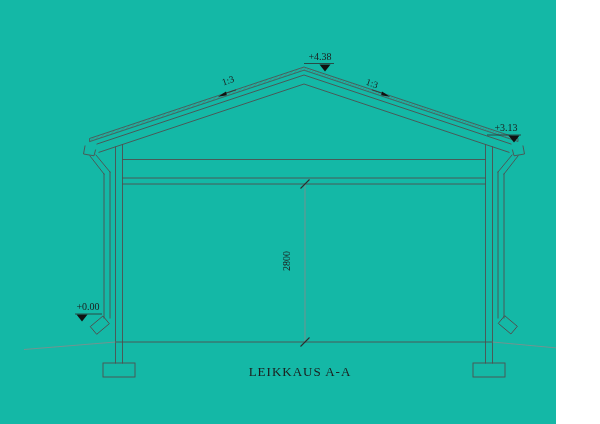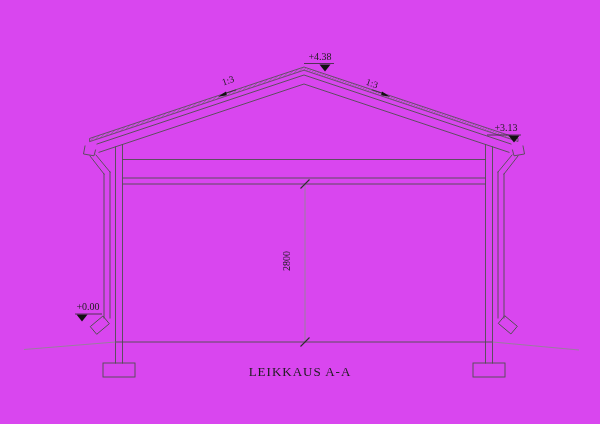--- a/index.html
+++ b/index.html
@@ -1,16 +1,16 @@
 <!DOCTYPE html>
 <html><head>
 <meta charset="utf-8">
 <style>
   html,body{margin:0;padding:0;background:#ffffff;}
-  .page{position:relative;width:600px;height:424px;background:#d946ef;overflow:hidden;}
+  .page{position:relative;width:556px;height:424px;background:#14b8a6;overflow:hidden;}
   svg{display:block;}
   svg text{
     font-family:"Liberation Serif","DejaVu Serif",serif;
     fill:#1c1c1c;
   }
   .lbl{font-size:10px;}
   .slope-lbl{font-size:9.5px;}
   .dim-lbl{font-size:10px;}
   .title-lbl{font-size:13px;letter-spacing:1px;}
 </style>

